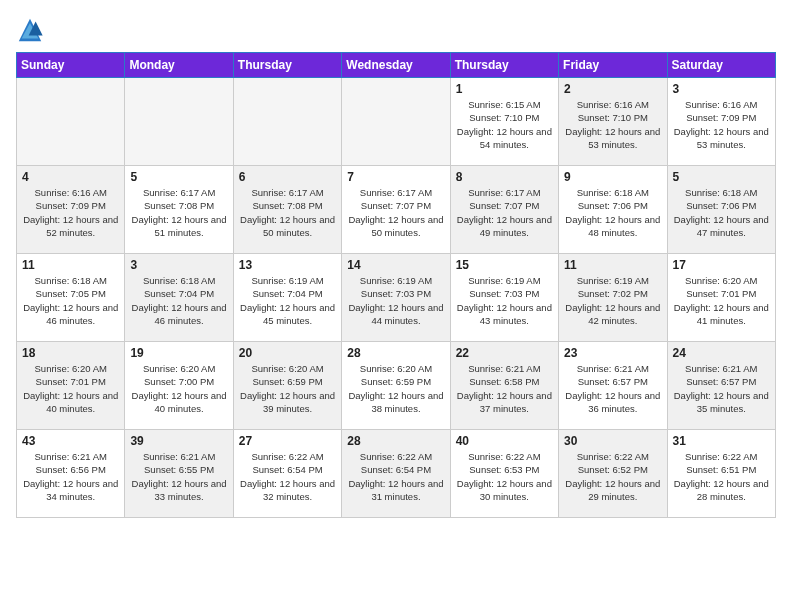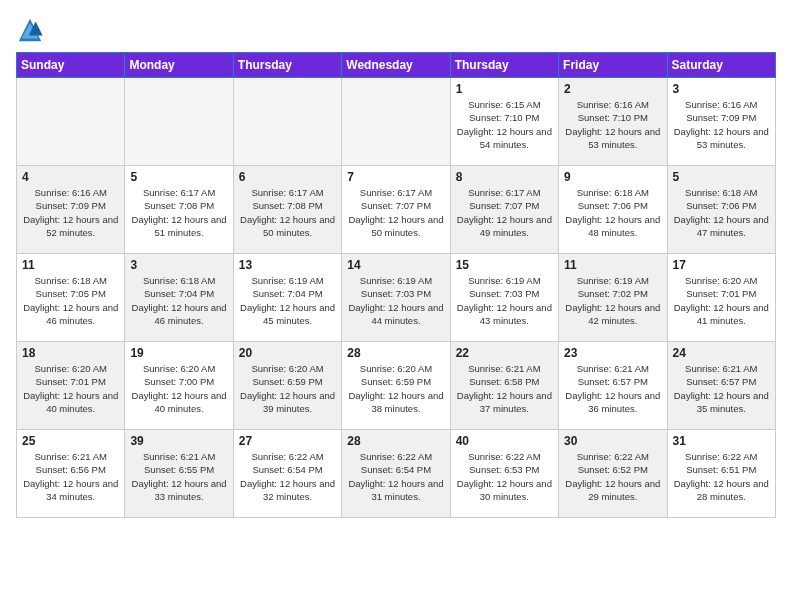--- a/index.html
+++ b/index.html
@@ -226,21 +226,21 @@
           <span class="day-number">23</span>
           <div class="day-info">Sunrise: 6:21 AM<br>Sunset: 6:57 PM<br>Daylight: 12 hours and 36 minutes.</div>
         </td>
         <td class="shaded">
           <span class="day-number">24</span>
           <div class="day-info">Sunrise: 6:21 AM<br>Sunset: 6:57 PM<br>Daylight: 12 hours and 35 minutes.</div>
         </td>
       </tr>
       <tr>
         <td>
-          <span class="day-number">25</span>
+          <span class="day-number">43</span>
           <div class="day-info">Sunrise: 6:21 AM<br>Sunset: 6:56 PM<br>Daylight: 12 hours and 34 minutes.</div>
         </td>
         <td class="shaded">
           <span class="day-number">39</span>
           <div class="day-info">Sunrise: 6:21 AM<br>Sunset: 6:55 PM<br>Daylight: 12 hours and 33 minutes.</div>
         </td>
         <td>
           <span class="day-number">27</span>
           <div class="day-info">Sunrise: 6:22 AM<br>Sunset: 6:54 PM<br>Daylight: 12 hours and 32 minutes.</div>
         </td>

